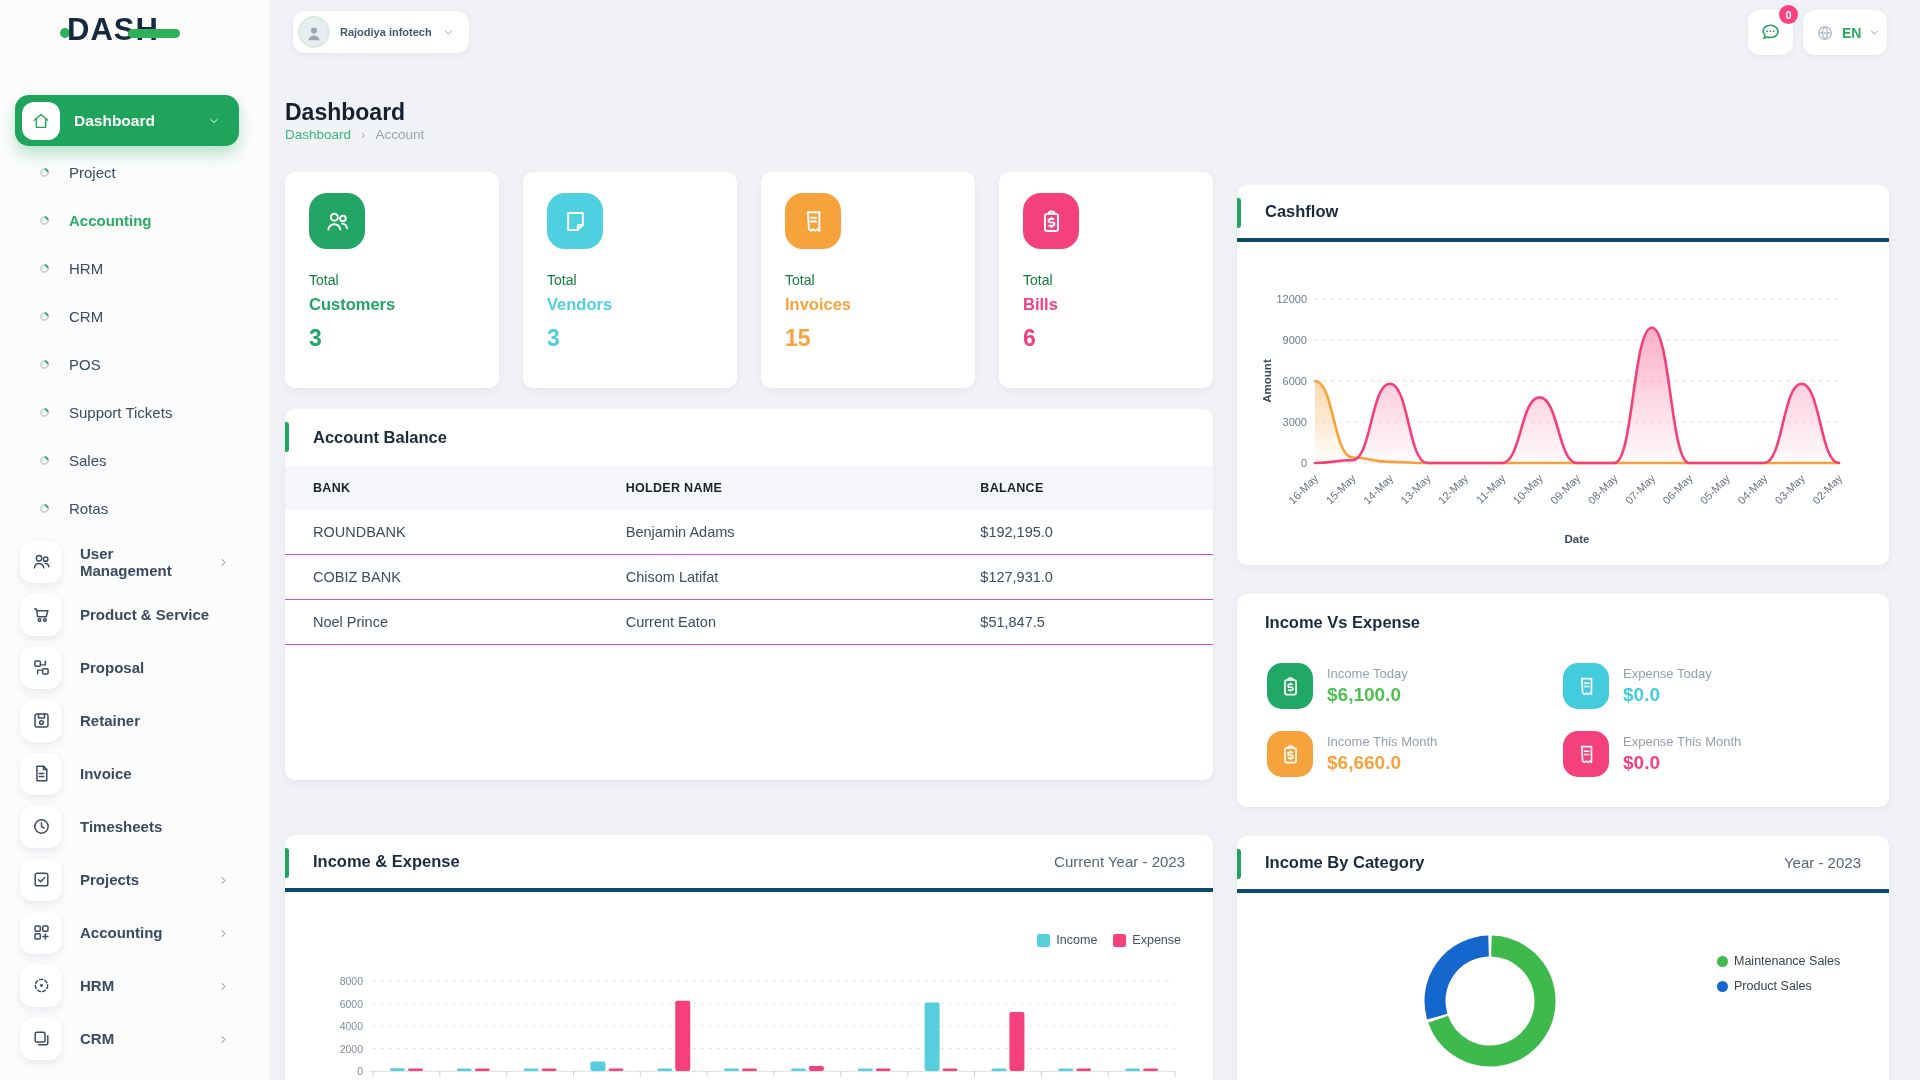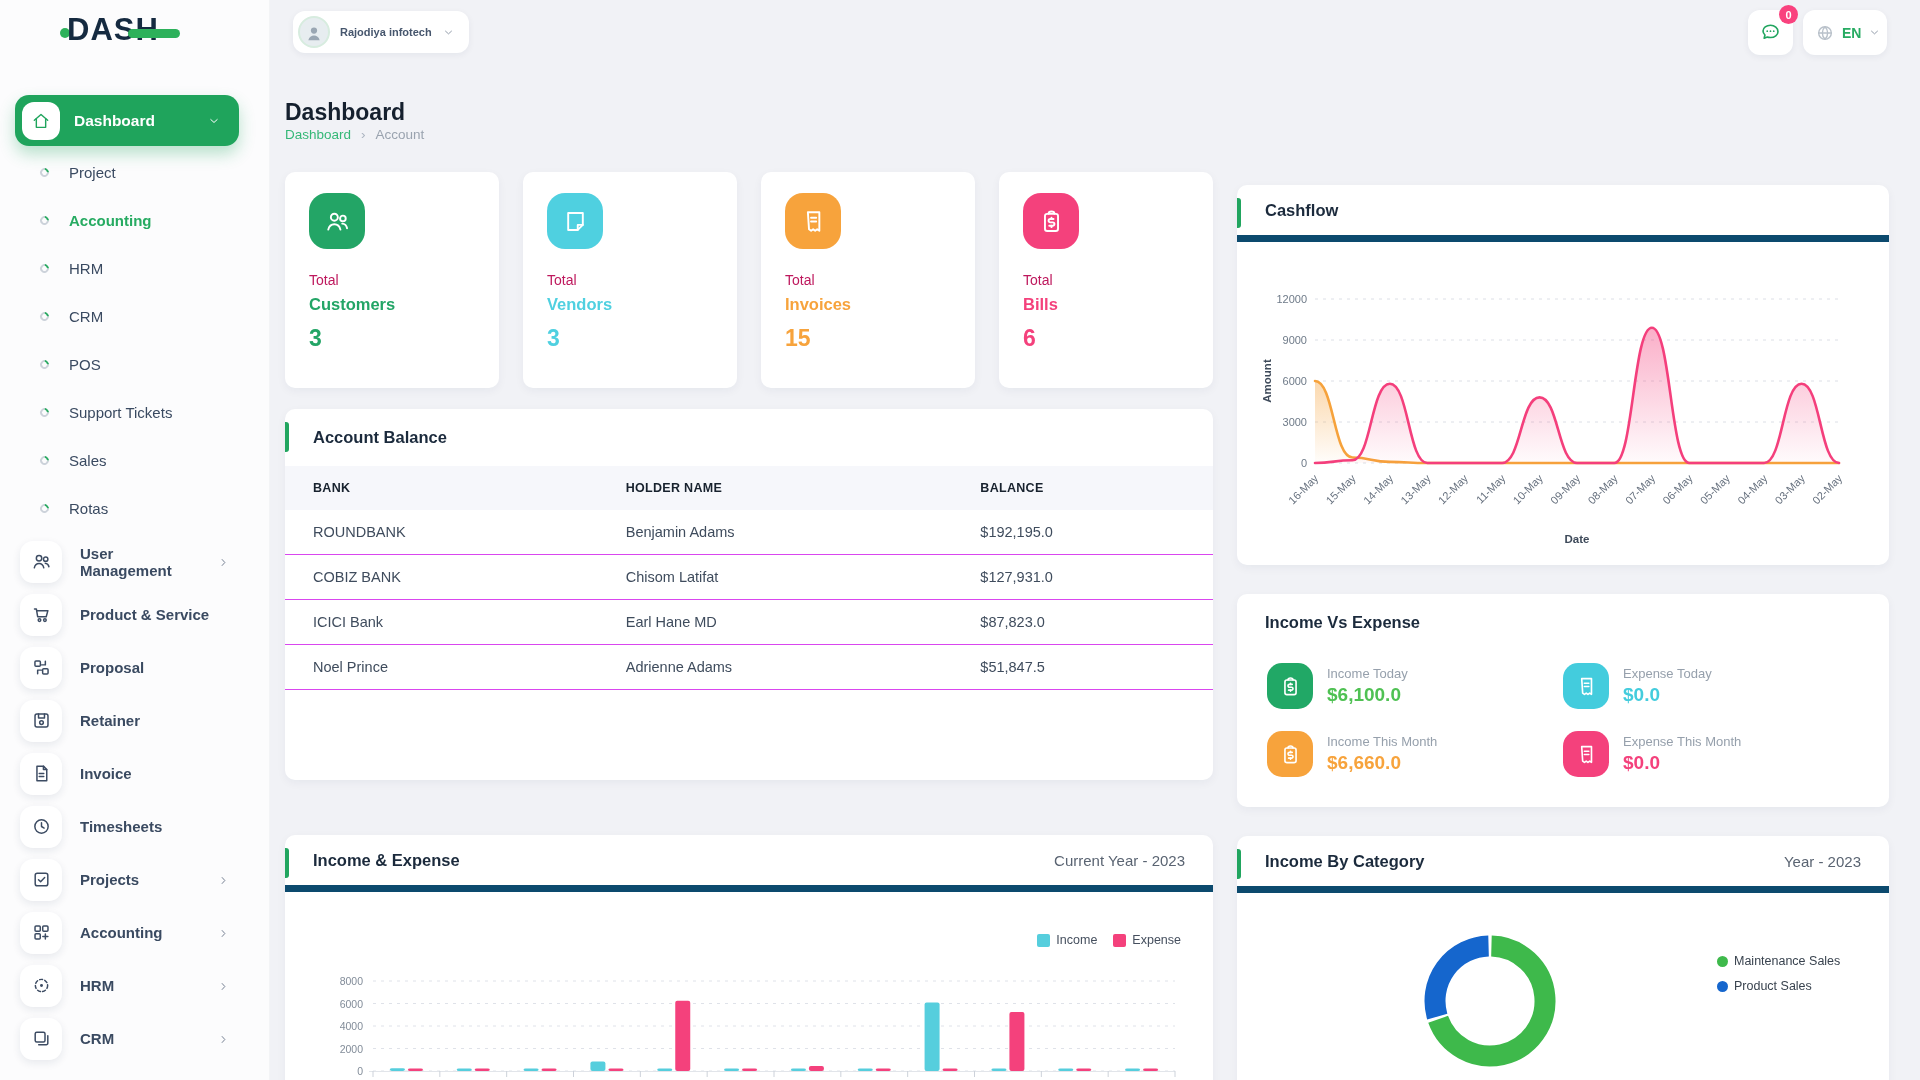--- a/index.html
+++ b/index.html
@@ -52,27 +52,27 @@
   .page-title { position:absolute; left:285px; top:84px; font-size:23px; font-weight:700; color:#15202e; }
   .crumbs { position:absolute; left:285px; top:127px; font-size:13.5px; display:flex; gap:10px; align-items:center; }
   .crumb-root { color:#35b877; cursor:pointer; }
   .crumb-sep { color:#aab3bf; }
   .crumb-cur { color:#9aa3af; }
   
   .cards { position:absolute; left:285px; top:172px; width:928px; display:grid; grid-template-columns:repeat(4,1fr); gap:24px; }
   .card { height:216px; background:#fff; border-radius:10px; box-shadow:0 3px 10px rgba(25,42,70,.05); padding:21px 24px; }
   .card .tile { width:56px; height:56px; border-radius:18px; color:#fff; display:grid; place-items:center; }
   .card .tile svg { width:27px; height:27px; }
-  .card .top { margin-top:23px; color:#be185d; font-size:14px; }
+  .card .top { margin-top:23px; color:#15803d; font-size:14px; }
   .card .lbl { margin-top:7px; font-weight:700; font-size:16.5px; }
   .card .val { margin-top:11px; font-weight:700; font-size:23px; }
   
   .panel { position:absolute; background:#fff; border-radius:10px; box-shadow:0 3px 10px rgba(25,42,70,.05); }
   .panel-head { position:relative; display:flex; align-items:center; justify-content:space-between; height:57px; padding:0 28px; }
-  .panel-head.rule { border-bottom:7px solid #0c4a6e; }
+  .panel-head.rule { border-bottom:4px solid #0c4a6e; }
   .panel-head.accent::before { content:""; position:absolute; left:0; top:13px; width:4px; height:30px; background:#21a55f; border-radius:0 3px 3px 0; }
   .panel-title { font-size:16.5px; font-weight:700; color:#1b2a3c; }
   .panel-period { font-size:15px; color:#5a6472; }
   
   .ab-panel { left:285px; top:409px; width:928px; height:371px; }
   .ab-table { width:100%; border-collapse:collapse; }
   .ab-table th { background:#f6f7fb; text-align:left; font-size:12.5px; letter-spacing:.3px; color:#18222e; padding:15px 0 15px 28px; }
   .ab-table td { font-size:14.5px; color:#3f4c5d; padding:14px 0 14px 28px; border-bottom:1px solid #d946ef; }
   
   .cf-panel { left:1237px; top:185px; width:652px; height:380px; }
@@ -386,27 +386,22 @@
             <td data-interactable="false">ROUNDBANK</td>
             <td data-interactable="false">Benjamin Adams</td>
             <td data-interactable="false">$192,195.0</td>
           </tr>
           <tr data-interactable="false">
             <td data-interactable="false">COBIZ BANK</td>
             <td data-interactable="false">Chisom Latifat</td>
             <td data-interactable="false">$127,931.0</td>
           </tr>
           <tr data-interactable="false">
-            <td data-interactable="false">ICICI Bank</td>
-            <td data-interactable="false">Earl Hane MD</td>
-            <td data-interactable="false">$87,823.0</td>
-          </tr>
-          <tr data-interactable="false">
             <td data-interactable="false">Noel Prince</td>
-            <td data-interactable="false">Adrienne Adams</td>
+            <td data-interactable="false">Current Eaton</td>
             <td data-interactable="false">$51,847.5</td>
           </tr>
         </tbody>
     </table>
   </section>
 
   <section class="panel cf-panel" data-interactable="false">
     <div class="panel-head rule accent" data-interactable="false">
       <span class="panel-title" data-interactable="false">Cashflow</span>
     </div>

